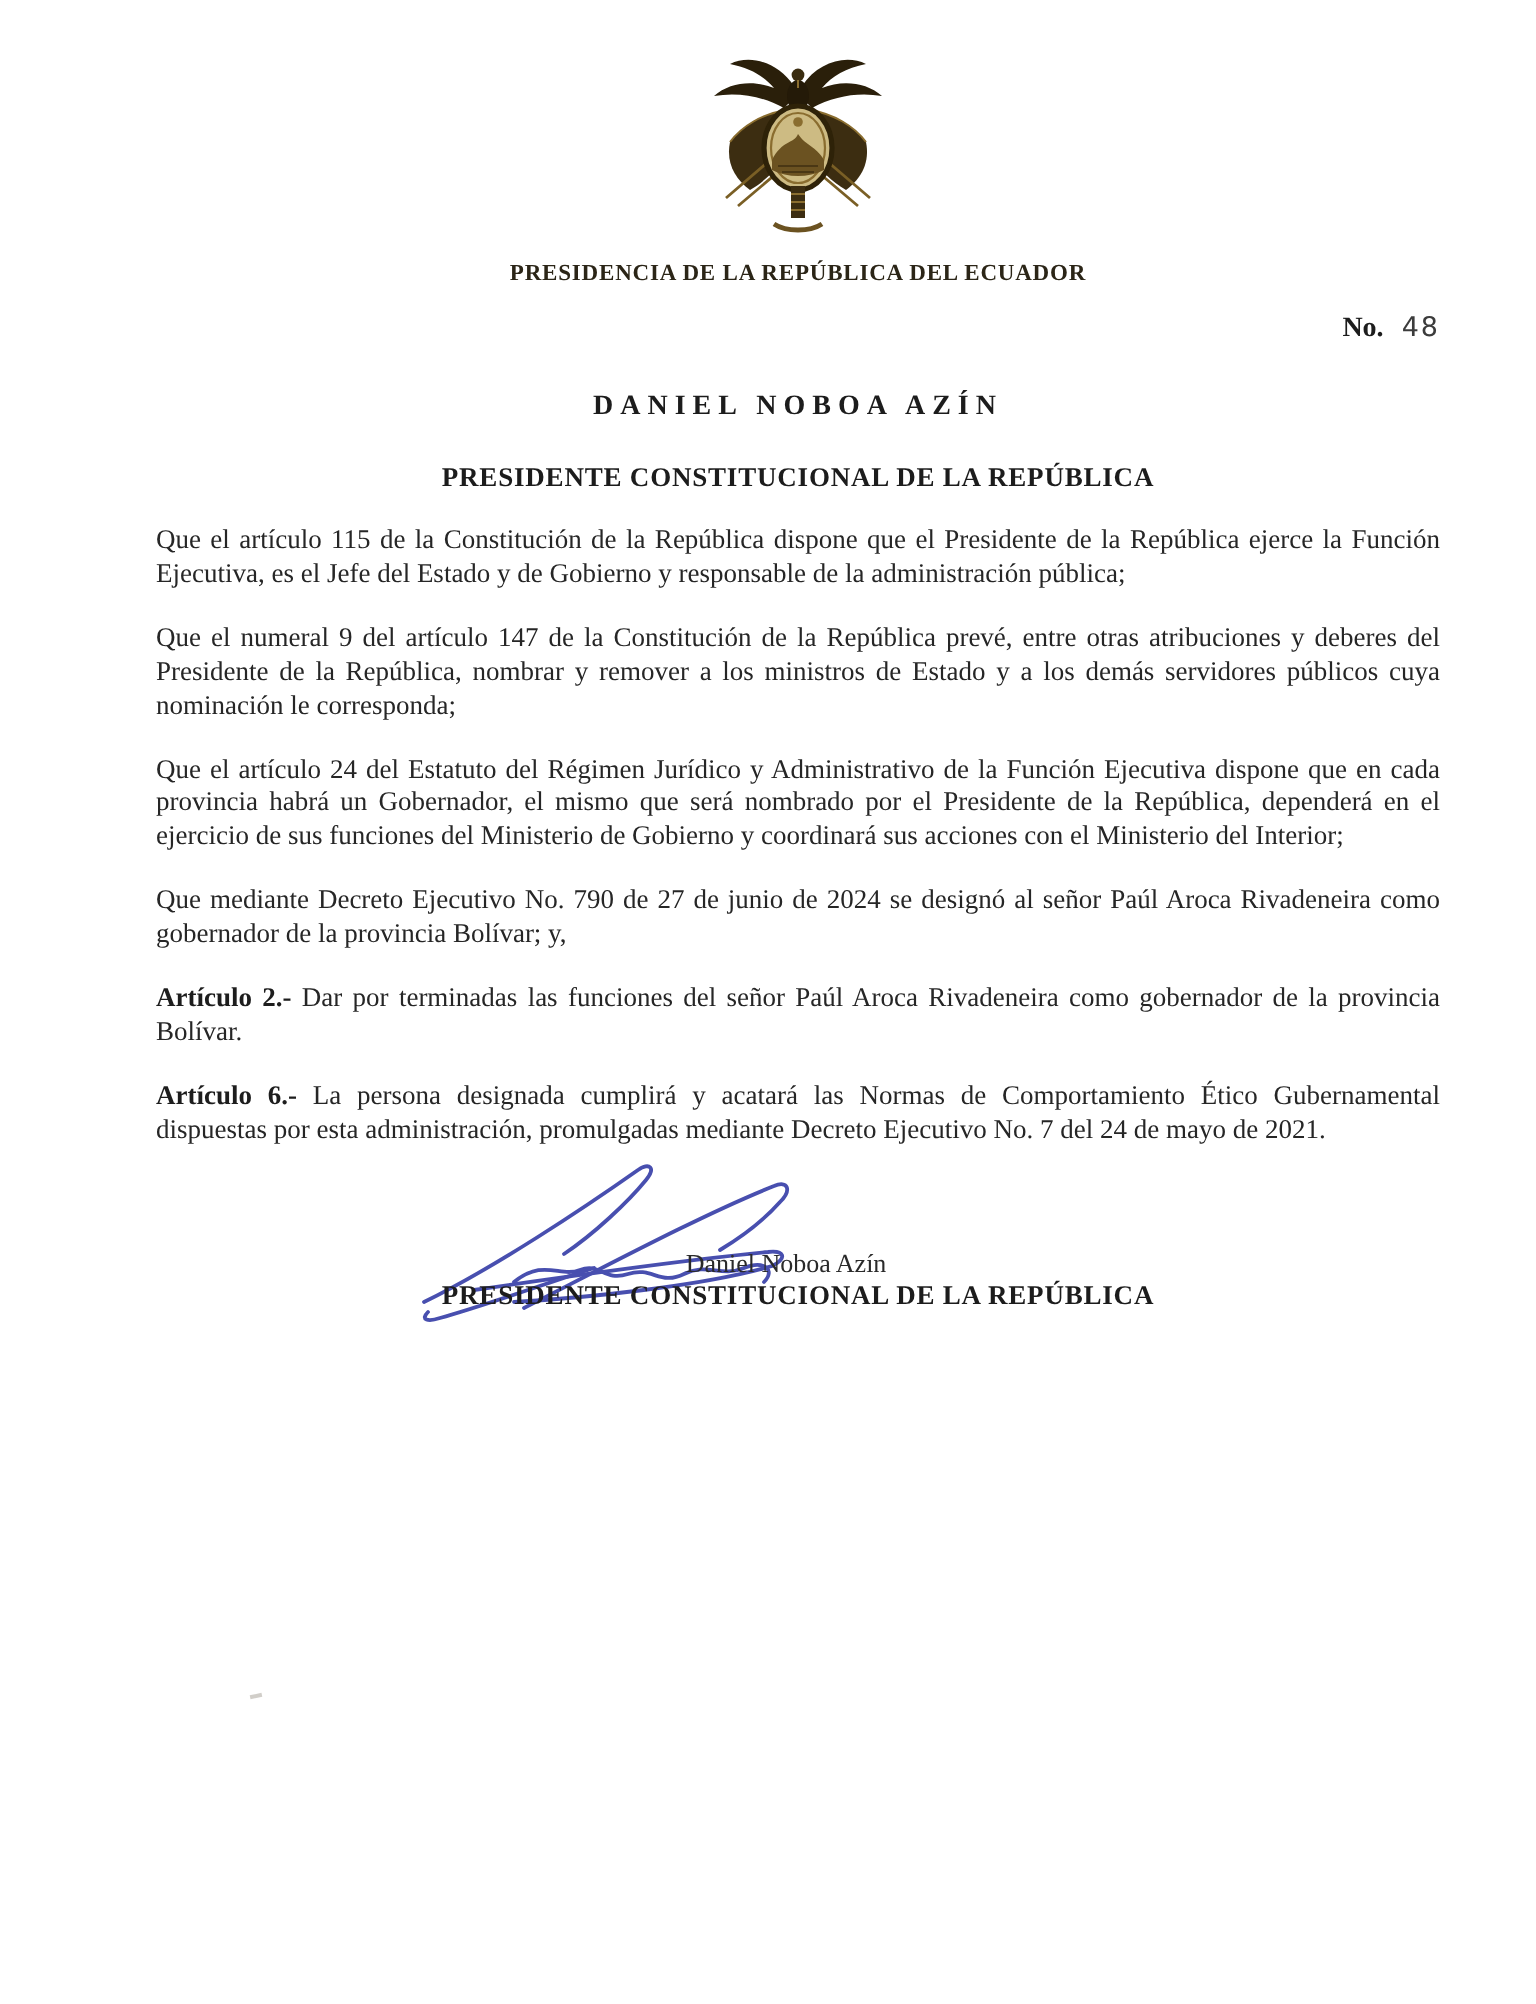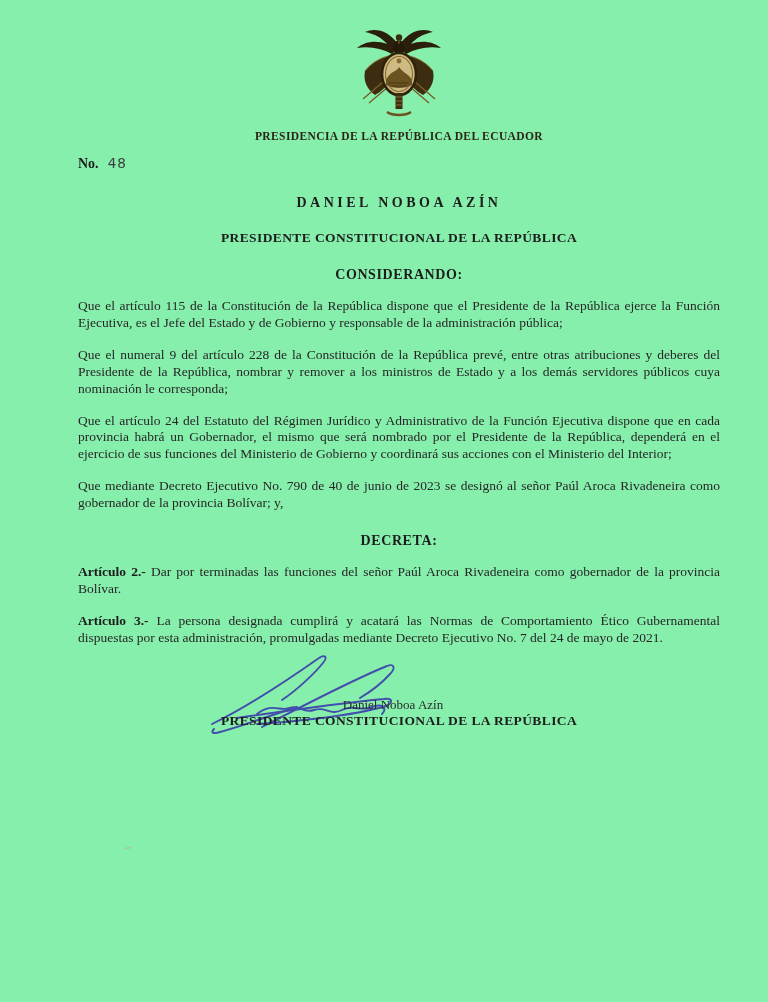--- a/index.html
+++ b/index.html
@@ -1,34 +1,34 @@
 <!DOCTYPE html>
 <html><head>
 <meta charset="utf-8">
 <style>
   html,body{margin:0;padding:0;background:#e9e9e9;}
   .page{
     position:relative;
     width:768px;height:1002px;
     margin:0 auto;
-    background:#86efac;
+    background:#ffffff;
     box-sizing:border-box;
     padding:27px 48px 0 78px;
     font-family:"Liberation Serif", serif;
     color:#262626;
     overflow:hidden;
   }
   .emblem-wrap{text-align:center;}
   .emblem{display:inline-block;width:100px;height:92px;}
   .org-name{
     text-align:center;margin-top:7px;
     font-size:11.5px;font-weight:bold;letter-spacing:.4px;
     color:#2b2517;
   }
-  .doc-no{text-align:left;margin-top:13px;font-size:14px;color:#222;}
+  .doc-no{text-align:right;margin-top:13px;font-size:14px;color:#222;}
   .doc-no .no-label{font-weight:bold;color:#1d1d1d;}
   .doc-no .no-value{
     font-family:"DejaVu Sans", sans-serif;
     font-weight:400;font-size:13.5px;color:#3c3c3c;
     margin-left:9px;letter-spacing:1px;
   }
   .pres-name{
     text-align:center;margin-top:23px;
     font-size:14px;font-weight:bold;letter-spacing:3.5px;color:#1c1c1c;
   }
@@ -100,31 +100,29 @@
 
   <div class="org-name">PRESIDENCIA DE LA REPÚBLICA DEL ECUADOR</div>
 
   <div class="doc-no">
     <span class="no-label">No.</span><span class="no-value">48</span>
   </div>
 
   <div class="pres-name">DANIEL NOBOA AZÍN</div>
   <div class="pres-title">PRESIDENTE CONSTITUCIONAL DE LA REPÚBLICA</div>
 
-  <div class="section-heading">CONSIDERANDO:</div>
 
   <p class="body">Que el artículo 115 de la Constitución de la República dispone que el Presidente de la República ejerce la Función Ejecutiva, es el Jefe del Estado y de Gobierno y responsable de la administración pública;</p>
-  <p class="body">Que el numeral 9 del artículo 228 de la Constitución de la República prevé, entre otras atribuciones y deberes del Presidente de la República, nombrar y remover a los ministros de Estado y a los demás servidores públicos cuya nominación le corresponda;</p>
+  <p class="body">Que el numeral 9 del artículo 147 de la Constitución de la República prevé, entre otras atribuciones y deberes del Presidente de la República, nombrar y remover a los ministros de Estado y a los demás servidores públicos cuya nominación le corresponda;</p>
   <p class="body">Que el artículo 24 del Estatuto del Régimen Jurídico y Administrativo de la Función Ejecutiva dispone que en cada provincia habrá un Gobernador, el mismo que será nombrado por el Presidente de la República, dependerá en el ejercicio de sus funciones del Ministerio de Gobierno y coordinará sus acciones con el Ministerio del Interior;</p>
-  <p class="body">Que mediante Decreto Ejecutivo No. 790 de  40 de junio de 2023 se designó al señor  Paúl Aroca Rivadeneira como gobernador de la provincia Bolívar; y,</p>
+  <p class="body">Que mediante Decreto Ejecutivo No. 790 de  27 de junio de 2024 se designó al señor  Paúl Aroca Rivadeneira como gobernador de la provincia Bolívar; y,</p>
 
-  <div class="section-heading">DECRETA:</div>
 
   <p class="body"><span class="b">Artículo 2.-</span> <span>Dar por terminadas las funciones del señor Paúl Aroca Rivadeneira como gobernador de la provincia Bolívar.</span></p>
-  <p class="body"><span class="b">Artículo 3.-</span> <span>La persona designada cumplirá y acatará las Normas de Comportamiento Ético Gubernamental dispuestas por esta administración, promulgadas mediante Decreto Ejecutivo No. 7 del 24 de mayo de 2021.</span></p>
+  <p class="body"><span class="b">Artículo 6.-</span> <span>La persona designada cumplirá y acatará las Normas de Comportamiento Ético Gubernamental dispuestas por esta administración, promulgadas mediante Decreto Ejecutivo No. 7 del 24 de mayo de 2021.</span></p>
 
 
   <div class="sig-block">
     <svg class="sig-ink" viewBox="0 0 195 82" aria-hidden="true">
       <g fill="none" stroke="#3f46ab" stroke-width="1.9" stroke-linecap="round" opacity="0.95">
         <path d="M10,72 C45,55 90,25 117,6 C123,2 126,5 121,11 C112,22 95,38 80,48"></path>
         <path d="M60,75 C105,52 150,28 185,14 C192,11 194,16 188,22 C180,31 168,40 158,46"></path>
         <path d="M55,62 C70,50 78,60 88,56 C98,52 100,62 112,58 C124,54 128,64 140,58 C152,52 158,60 170,55 C180,51 186,56 180,62"></path>
         <path d="M35,66 C90,58 150,50 182,47 C190,46 192,50 184,54 C150,64 90,70 55,72"></path>
         <path d="M95,55 C70,63 40,74 18,80 C12,82 8,81 12,77"></path>

